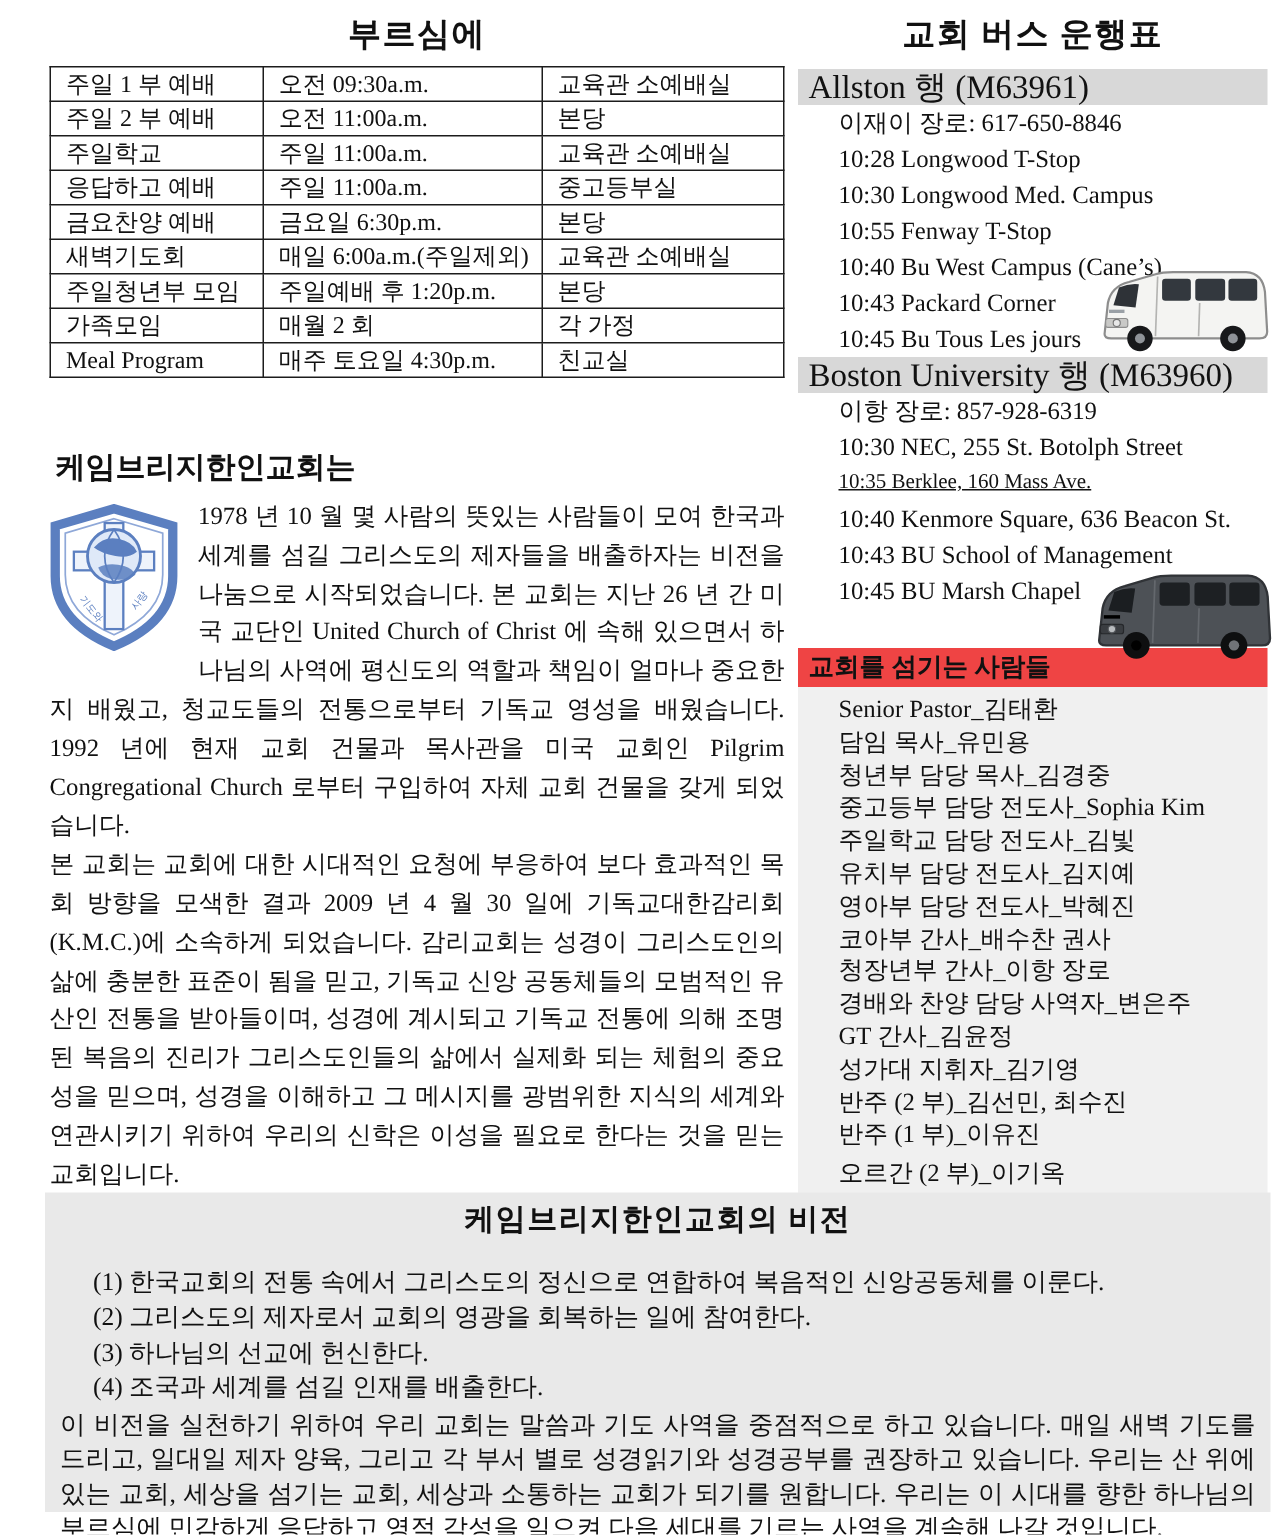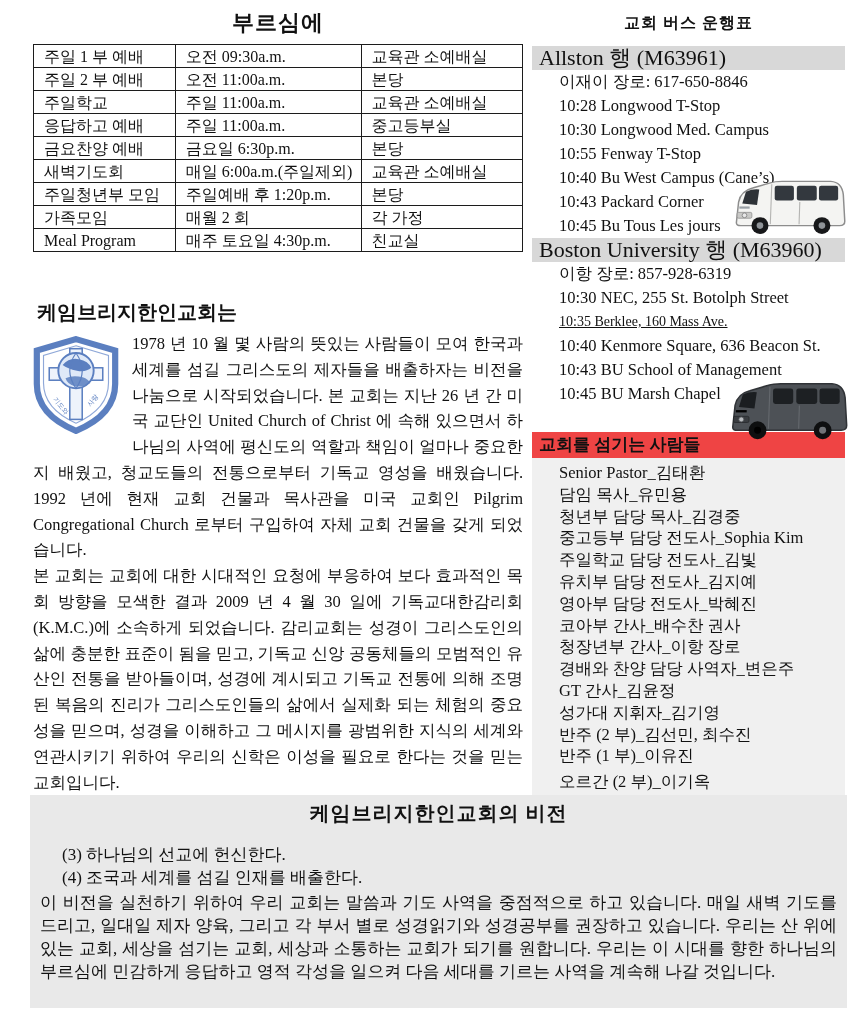--- a/index.html
+++ b/index.html
@@ -26,21 +26,21 @@
 
   .about { margin-top:46px; }
   .about-title { font-size:20px; font-weight:bold; line-height:28px; margin:0 0 5px 4px; }
   .about-body { font-size:16.5px; line-height:25.8px; text-align:justify; }
   .about-body p { text-align:justify; }
   .church-logo { float:left; width:86px; height:98px; margin:5px 13px 2px 0; }
 
   
   .col-right { position:absolute; left:532px; top:8px; width:313px; }
   .bus-title {
-    text-align:center; font-size:16px; font-weight:bold;
+    text-align:center; font-size:22px; font-weight:bold;
     line-height:30px; letter-spacing:1px; margin-bottom:8px;
   }
   .route-header {
     background:#d8d8d8; font-size:22px; line-height:24px;
     padding-left:7px; white-space:nowrap;
   }
   .route-body { padding-left:27px; position:relative; }
   .contact, .stop { font-size:16.5px; line-height:24px; white-space:nowrap; }
   .route-boston .stop:nth-child(3) { font-size:14px; letter-spacing:0;text-decoration:underline; }
   .van {
@@ -234,18 +234,20 @@
           <div class="servant">성가대 지휘자_김기영</div>
           <div class="servant">반주 (2 부)_김선민, 최수진</div>
           <div class="servant">반주 (1 부)_이유진</div>
           <div class="servant">오르간 (2 부)_이기옥</div>
       </div>
     </div>
   </div>
 
   <div class="vision">
     <div class="vision-title">케임브리지한인교회의 비전</div>
+    <div class="vision-item">(1) 한국교회의 전통 속에서 그리스도의 정신으로 연합하여 복음적인 신앙공동체를 이룬다.</div>
+      <div class="vision-item">(2) 그리스도의 제자로서 교회의 영광을 회복하는 일에 참여한다.</div>
       <div class="vision-item">(3) 하나님의 선교에 헌신한다.</div>
       <div class="vision-item">(4) 조국과 세계를 섬길 인재를 배출한다.</div>
     <p class="vision-closing">이 비전을 실천하기 위하여 우리 교회는 말씀과 기도 사역을 중점적으로 하고 있습니다. 매일 새벽 기도를 드리고, 일대일 제자 양육, 그리고 각 부서 별로 성경읽기와 성경공부를 권장하고 있습니다. 우리는 산 위에 있는 교회, 세상을 섬기는 교회, 세상과 소통하는 교회가 되기를 원합니다. 우리는 이 시대를 향한 하나님의 부르심에 민감하게 응답하고 영적 각성을 일으켜 다음 세대를 기르는 사역을 계속해 나갈 것입니다.</p>
   </div>
 
 </div>
 
 </body></html>

